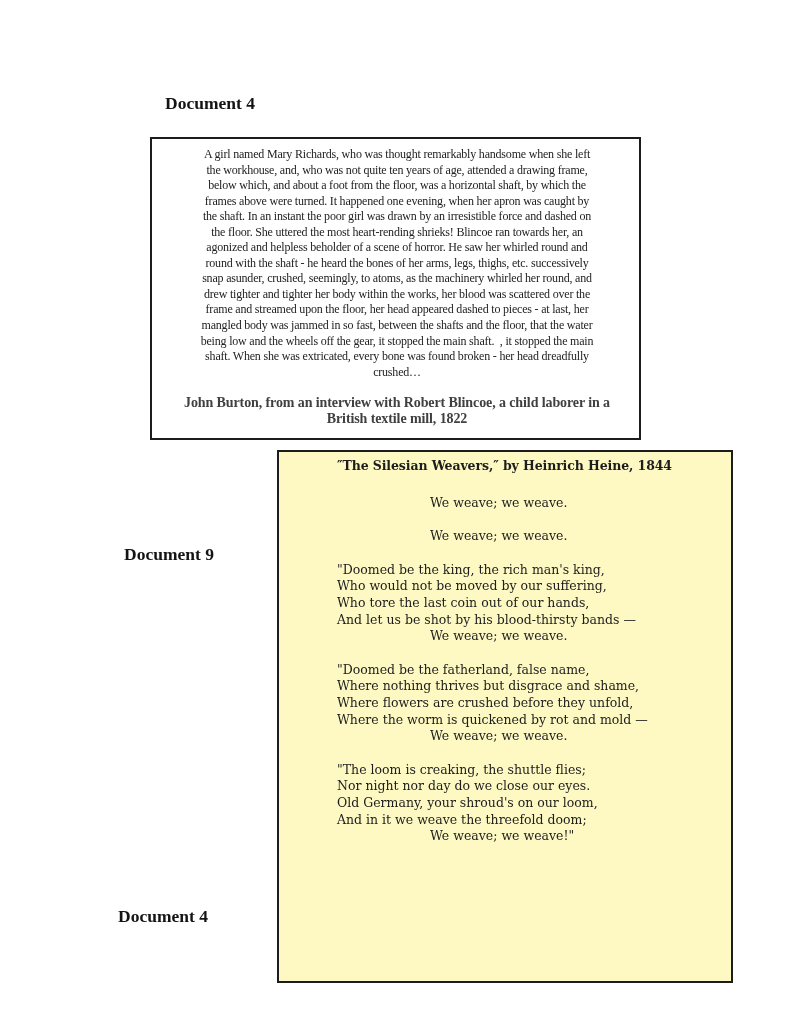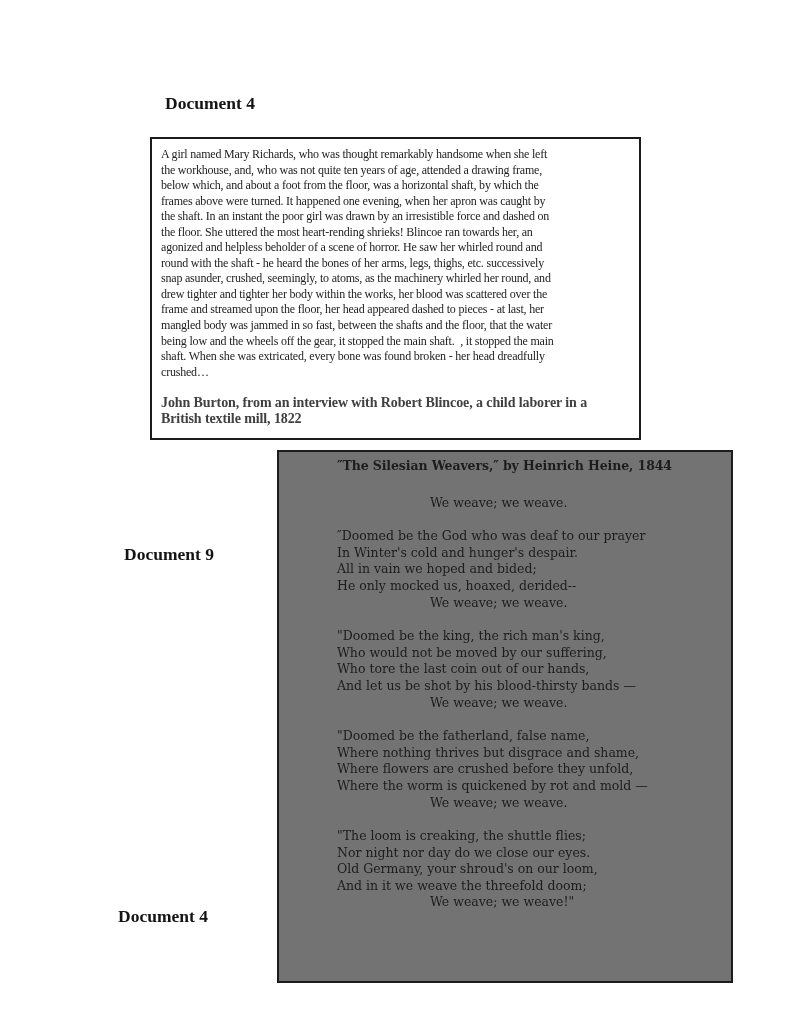--- a/index.html
+++ b/index.html
@@ -25,20 +25,21 @@
   .h9  { left: 124px; top: 544px; }
   .h10 { left: 118px; top: 906px; }
 
   .doc8-box {
     position: absolute;
     left: 150px; top: 137px;
     width: 491px; height: 303px;
     border: 2px solid #1c1c1c;
     padding: 8px 6px 12px 9px;
     background: #ffffff;
+    text-align: center;
   }
   .doc8-body {
     font-size: 12px;
     line-height: 15.55px;
     letter-spacing: -0.2px;
     white-space: pre-wrap;
     color: #222222;
   }
   .doc8-attr {
     margin-top: 15px;
@@ -49,21 +50,21 @@
     white-space: pre-wrap;
     color: #404040;
   }
 
   .poem-box {
     position: absolute;
     left: 277px; top: 450px;
     width: 456px; height: 533px;
     border: 2px solid #1c1c1c;
     padding: 6px 8px 0 58px;
-    background: #737373;
+    background: #fef9c3;
     font-family: "DejaVu Serif", serif;
     font-size: 12.5px;
     line-height: 16.6px;
     color: #1d1d1d;
   }
   .poem-title {
     font-weight: bold;
     margin-bottom: 20px;
     letter-spacing: -0.1px;
     white-space: nowrap;
@@ -104,24 +105,20 @@
   <div class="doc-heading h10">Document 4</div>
 
   <div class="poem-box">
     <div class="poem-title">″The Silesian Weavers,″ by Heinrich Heine, 1844</div>
 
     <div class="stanza">
       <div class="refrain">We weave; we weave.</div>
     </div>
 
     <div class="stanza">
-      <div class="stanza-lines">″Doomed be the God who was deaf to our prayer
-In Winter's cold and hunger's despair.
-All in vain we hoped and bided;
-He only mocked us, hoaxed, derided--</div>
       <div class="refrain">We weave; we weave.</div>
     </div>
 
     <div class="stanza">
       <div class="stanza-lines">"Doomed be the king, the rich man's king,
 Who would not be moved by our suffering,
 Who tore the last coin out of our hands,
 And let us be shot by his blood-thirsty bands —</div>
       <div class="refrain">We weave; we weave.</div>
     </div>

